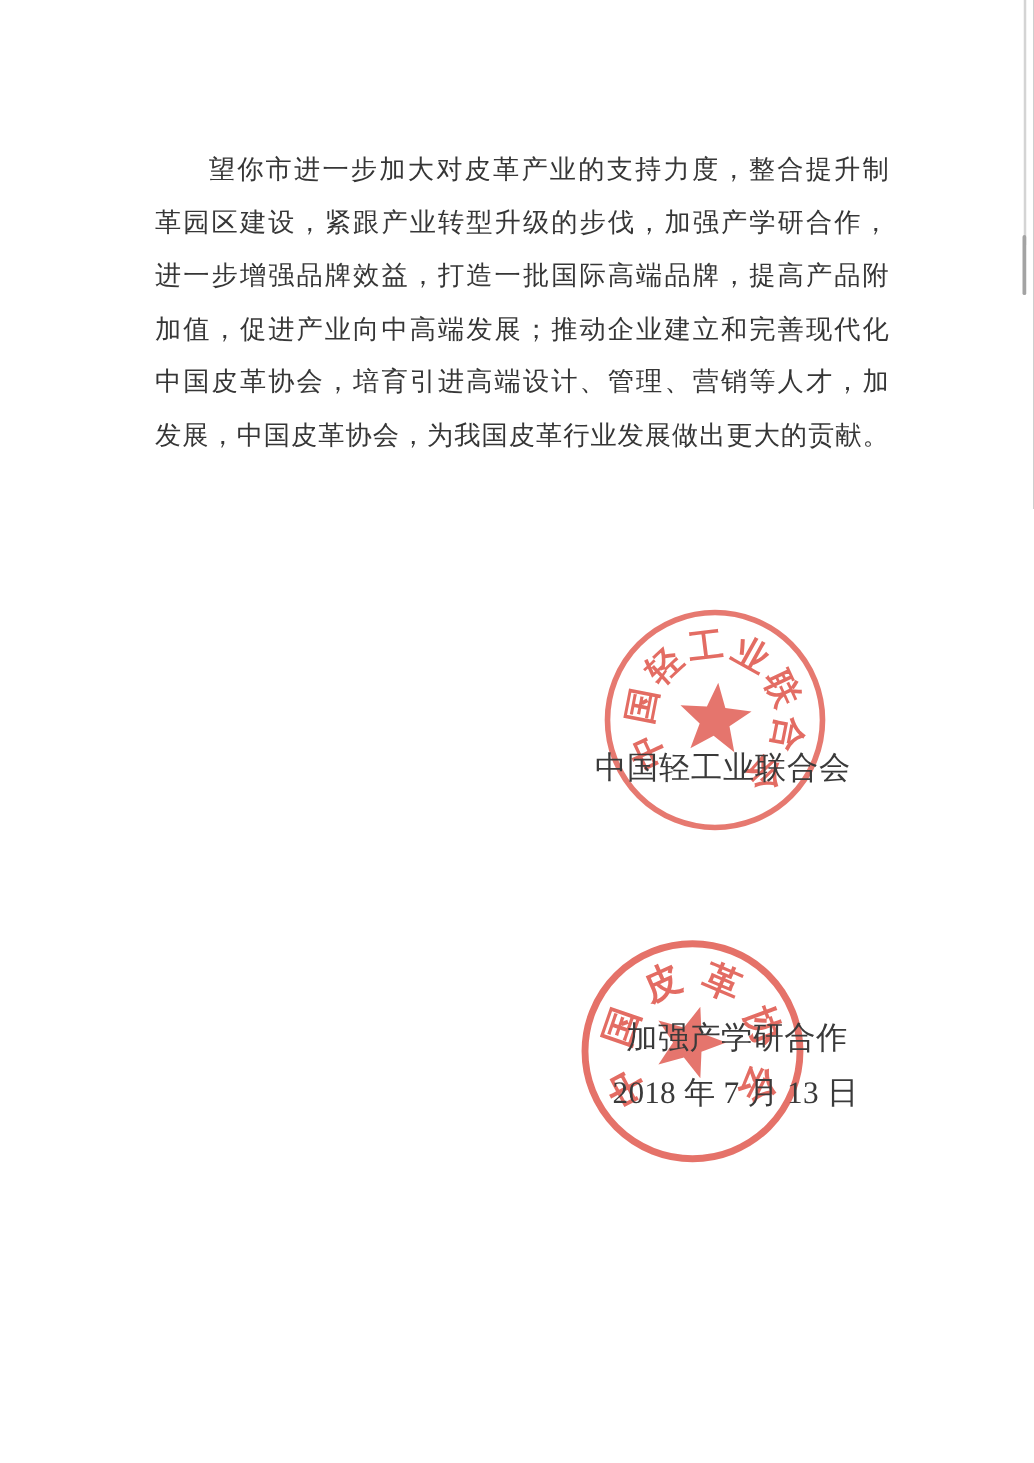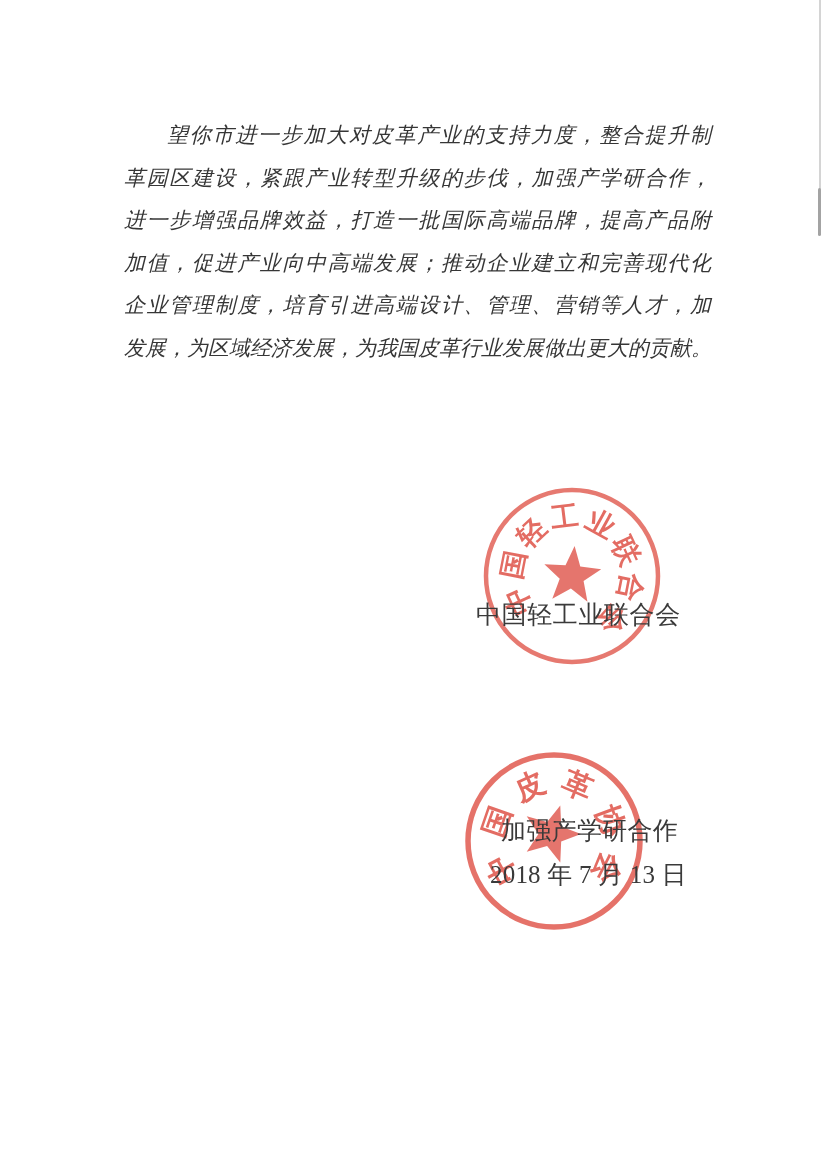--- a/index.html
+++ b/index.html
@@ -20,21 +20,20 @@
     top: 114px;
     width: 587px;
     color: #363636;
     font-size: 21px;
     line-height: 42.6px;
   }
   .body-line {
     text-align: justify;
     text-align-last: justify;
     white-space: nowrap;
-    font-style: italic;
   }
   .body-line.indent { text-indent: 43px; }
 
   
   .seal { position: absolute; z-index: 1; }
   .seal-ring { fill: none; stroke-width: 4.5px; opacity: 0.78; }
   .seal-ring.thick { stroke-width: 5.5px; opacity: 0.82; }
   .seal-star { opacity: 0.8; }
   .seal-text-arc { opacity: 0.85; font-family: "Liberation Serif", "DejaVu Serif", serif; font-weight: 600; }
 
@@ -69,22 +68,22 @@
 </head>
 <body>
 
 <div class="page">
 
   <div class="body-text">
     <div class="body-line indent">望你市进一步加大对皮革产业的支持力度，整合提升制</div>
     <div class="body-line">革园区建设，紧跟产业转型升级的步伐，加强产学研合作，</div>
     <div class="body-line">进一步增强品牌效益，打造一批国际高端品牌，提高产品附</div>
     <div class="body-line">加值，促进产业向中高端发展；推动企业建立和完善现代化</div>
-    <div class="body-line">企业管理制度，培育引进高端设计、管理、营销等人才，加</div>
-    <div class="body-line">发展，为区域经济发展，为我国皮革行业发展做出更大的贡献。</div>
+    <div class="body-line">中国皮革协会，培育引进高端设计、管理、营销等人才，加</div>
+    <div class="body-line">发展，中国皮革协会，为我国皮革行业发展做出更大的贡献。</div>
   </div>
 
   <svg class="seal" style="left:472px; top:476px;" width="200" height="200" viewBox="-100 -100 200 200">
     <circle class="seal-ring" r="86" stroke="#df5348"></circle>
     <path class="seal-star" transform="rotate(5)" d="M0,-30 L7.41,-10.2 L28.53,-9.27 L11.97,3.9 L17.64,24.27 L0,12.6 L-17.64,24.27 L-11.97,3.9 L-28.53,-9.27 L-7.41,-10.2 Z" fill="#df5348"></path>
     <g class="seal-text-arc" fill="#df5348">
         <text transform="rotate(-115) translate(0,-50)" text-anchor="middle" font-size="28">中</text>
         <text transform="rotate(-79) translate(0,-50)" text-anchor="middle" font-size="28">国</text>
         <text transform="rotate(-43) translate(0,-50)" text-anchor="middle" font-size="28">轻</text>
         <text transform="rotate(-7) translate(0,-50)" text-anchor="middle" font-size="28">工</text>

